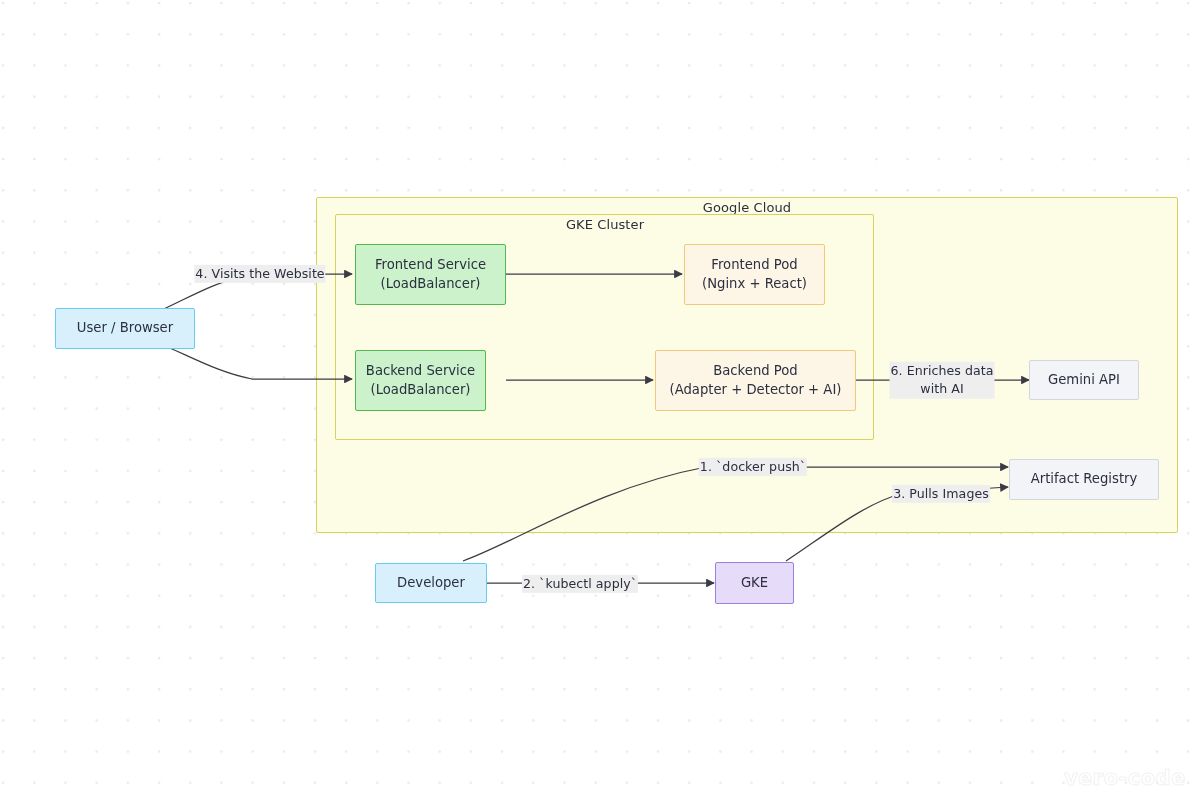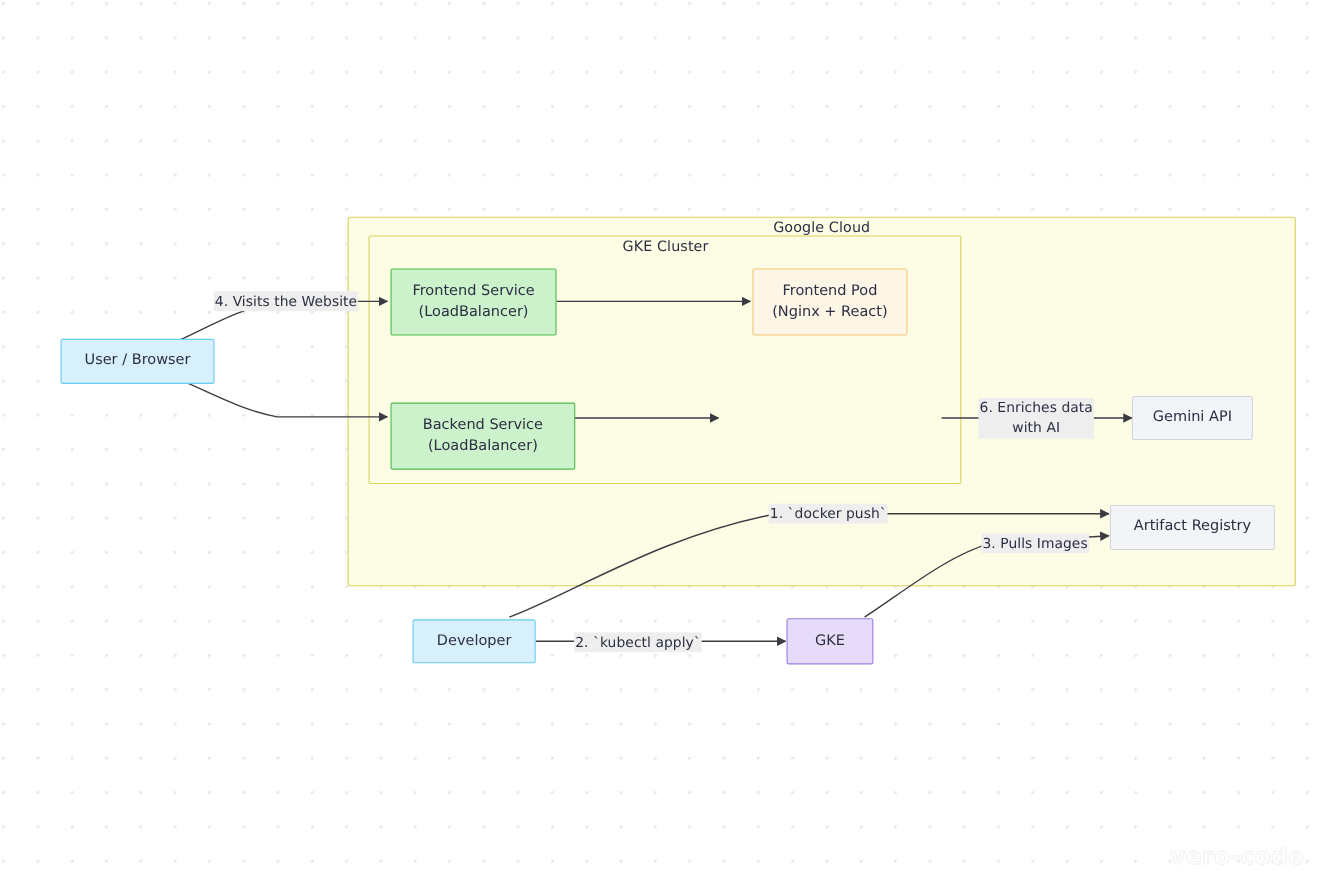--- a/index.html
+++ b/index.html
@@ -144,30 +144,34 @@
 
   <div class="node n-user" style="left:15px; top:308px; width:140px; height:41px;">
     <span>User / Browser</span>
   </div>
 
   <div class="node n-service" style="left:355px; top:244px; width:151px; height:61px;">
     <span>Frontend Service</span>
     <span>(LoadBalancer)</span>
   </div>
 
-  <div class="node n-service" style="left:355px; top:350px; width:168px; height:61px;margin-top:16px;">
+  <div class="node n-service" style="left:355px; top:350px; width:131px; height:61px;">
     <span>Backend Service</span>
     <span>(LoadBalancer)</span>
   </div>
 
   <div class="node n-pod" style="left:684px; top:244px; width:141px; height:61px;">
     <span>Frontend Pod</span>
     <span>(Nginx + React)</span>
   </div>
 
+  <div class="node n-pod" style="left:655px; top:350px; width:201px; height:61px;">
+    <span>Backend Pod</span>
+    <span>(Adapter + Detector + AI)</span>
+  </div>
 
   <div class="node n-ext" style="left:1029px; top:360px; width:110px; height:40px;">
     <span>Gemini API</span>
   </div>
 
   <div class="node n-ext" style="left:1009px; top:459px; width:150px; height:41px;">
     <span>Artifact Registry</span>
   </div>
 
   <div class="node n-dev" style="left:375px; top:563px; width:112px; height:40px;">

